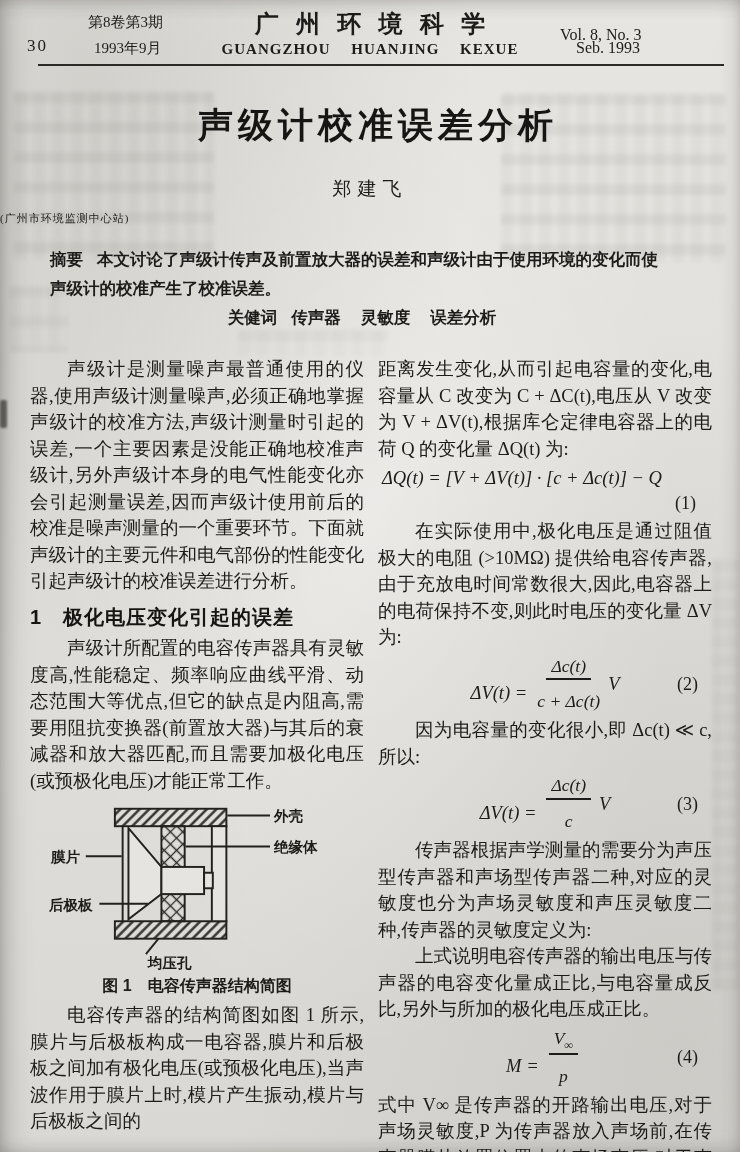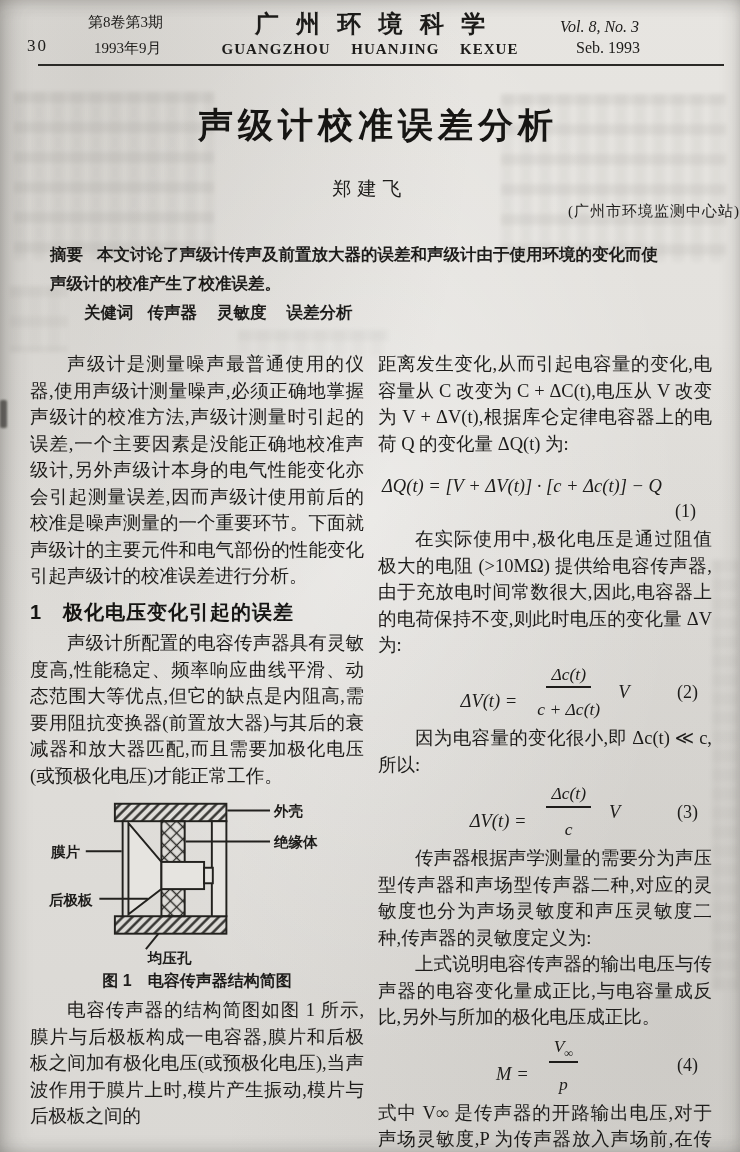--- a/index.html
+++ b/index.html
@@ -35,58 +35,58 @@
 
   
   header{position:absolute;left:0;top:0;width:100%;height:66px;}
   .h-pagenum{position:absolute;left:27px;top:36px;font-size:17px;letter-spacing:2px;}
   .h-issue{position:absolute;left:88px;top:13px;font-size:15px;}
   .h-date{position:absolute;left:94px;top:39px;font-size:15px;}
   .h-journal{position:absolute;left:0;width:100%;top:8px;text-align:center;
     font-size:24px;font-weight:700;letter-spacing:.72em;text-indent:.72em;}
   .h-pinyin{position:absolute;left:0;width:100%;top:41px;text-align:center;
     font-size:15px;font-weight:600;letter-spacing:1px;word-spacing:16px;}
-  .h-vol{position:absolute;left:560px;top:18px;font-size:16px;font-style:italic;}
+  .h-vol{position:absolute;left:560px;top:26px;font-size:16px;}
   .h-date-en{position:absolute;left:576px;top:39px;font-size:16px;}
   .rule{position:absolute;left:38px;right:16px;top:64px;height:2px;background:#2b2a27;}
 
   .content{position:absolute;left:0;top:66px;width:100%;}
   h1.title{margin:36px 0 0;text-align:center;font-size:35px;letter-spacing:5px;
     font-weight:800;font-family:"Liberation Sans","DejaVu Sans",sans-serif;color:#161513;padding-left:16px;}
   .author{margin-top:27px;text-align:center;font-size:19px;letter-spacing:6px;}
-  .affiliation{text-align:right;font-size:15px;letter-spacing:1px;}
+  .affiliation{margin-top:9px;text-align:left;font-size:11px;letter-spacing:1px;}
 
   .abstract{margin:19px 80px 0 50px;font-size:16.5px;line-height:29px;font-weight:600;}
   .abstract p{margin:0;}
   .abs-label{font-weight:800;margin-right:14px;font-family:"Liberation Sans","DejaVu Sans",sans-serif;}
-  .kw-line{text-indent:34px;}
+  .kw-line{text-indent:34px;text-align:center;}
   .kw{margin-right:20px;}
 
   .columns{display:flex;gap:14px;margin:24px 28px 0 30px;}
   .col{flex:1;font-size:18.5px;line-height:26.5px;text-align:justify;}
   .col p{margin:0;}
   p.indent{text-indent:2em;}
   h2.section{margin:9px 0 5px;font-size:20px;font-weight:800;letter-spacing:1px;
     font-family:"Liberation Sans","DejaVu Sans",sans-serif;color:#161513;}
 
   figure{margin:7px 0 3px;}
   .fig-svg{display:block;width:90%;margin:0 auto;}
   .fig-svg text{font-family:"Liberation Serif","DejaVu Serif",serif;font-weight:600;}
   figcaption{text-align:center;font-size:16px;font-weight:800;margin-top:3px;
     font-family:"Liberation Sans","DejaVu Sans",sans-serif;}
 
   .eq{font-family:"Liberation Serif","DejaVu Serif",serif;font-style:italic;}
-  .eq-block{margin:16px 0 2px;}
+  .eq-block{margin:3px 0 2px;}
   .eq-expr-line{padding-left:4px;font-size:18.5px;line-height:26px;}
   .eq-num-line{text-align:right;padding-right:16px;font-size:18px;line-height:25px;font-style:normal;}
   .eq-frac-row{position:relative;display:flex;align-items:center;justify-content:center;
     margin:5px 0 4px;min-height:56px;font-size:18.5px;}
   .eq-frac-row .eq-no{position:absolute;right:14px;font-style:normal;font-size:18px;}
   .frac{display:inline-flex;flex-direction:column;align-items:center;vertical-align:middle;
-    margin:0 16px;font-size:17.5px;line-height:1.25;}
+    margin:0 6px;font-size:17.5px;line-height:1.25;}
   .frac .fr-num{border-bottom:2px solid #1d1c1a;padding:0 5px 1px;}
   .frac .fr-den{padding-top:11px;}
   .eq-lhs{margin-right:4px;margin-top:18px;}
   .eq-rhs{margin-left:2px;}
   sub.inf{font-size:12px;}
 </style>
 </head>
 <body>
 
 <div class="page">

